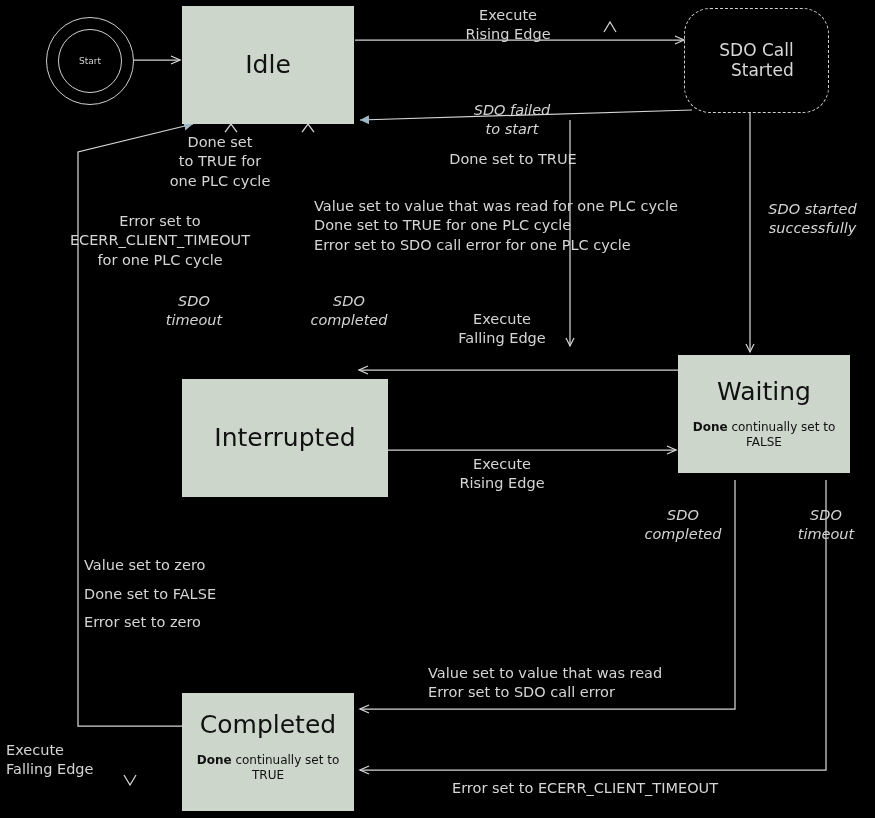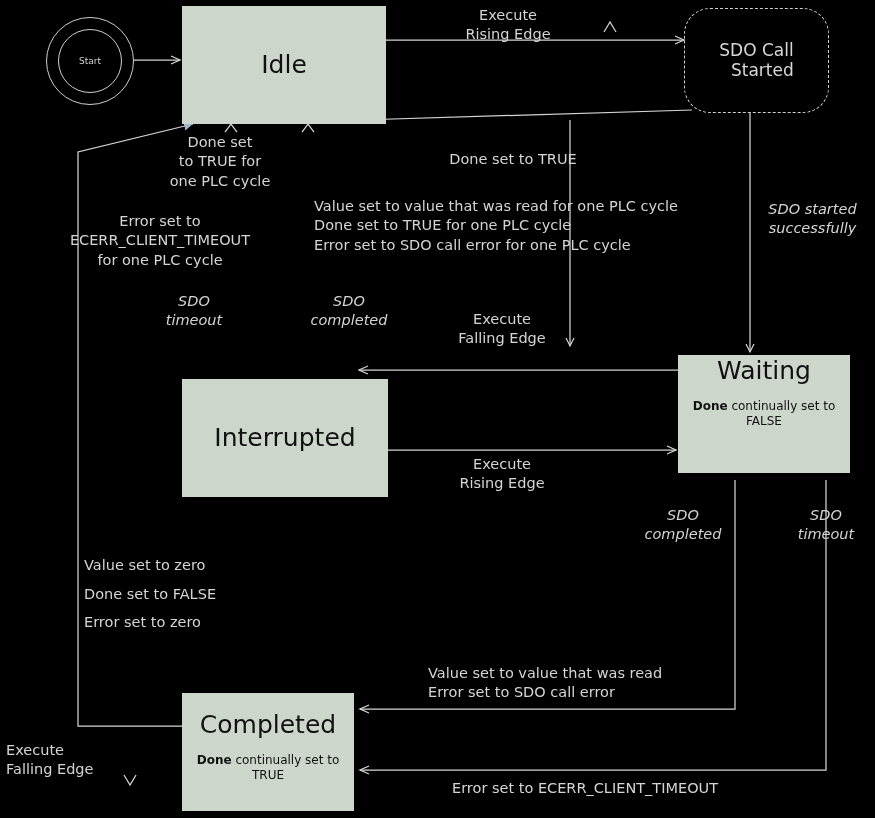--- a/index.html
+++ b/index.html
@@ -141,29 +141,29 @@
 
       <path d="M 124,775 L 130,785 L 136,775"></path>
     </g>
   </svg>
 
   <div class="start-outer" style="left:46px; top:17px; width:88px; height:88px;"></div>
   <div class="start-inner" style="left:58px; top:29px; width:64px; height:64px;">
     <span>Start</span>
   </div>
 
-  <div class="state-box" style="left:182px; top:6px; width:204px; height:118px; justify-content:center;">
+  <div class="state-box" style="left:182px; top:6px; width:172px; height:118px; justify-content:center;">
     <div class="state-title">Idle</div>
   </div>
 
   <div class="state-box" style="left:182px; top:355px; width:206px; height:118px; justify-content:center;margin-top:24px;">
     <div class="state-title">Interrupted</div>
   </div>
 
-  <div class="state-box" style="left:678px; top:355px; width:172px; height:118px; justify-content:flex-start; padding-top:2px;">
+  <div class="state-box" style="left:678px; top:355px; width:172px; height:118px; justify-content:flex-start; padding-top:23px;">
     <div class="state-title">Waiting</div>
     <div class="state-sub">
       <b>Done</b><span> continually set to FALSE</span>
     </div>
   </div>
 
   <div class="state-box" style="left:182px; top:693px; width:172px; height:118px; justify-content:flex-start; padding-top:18px;">
     <div class="state-title">Completed</div>
     <div class="state-sub">
       <b>Done</b><span> continually set to TRUE</span>
@@ -171,20 +171,22 @@
   </div>
 
   <div class="pseudo-state" style="left:684px; top:8px; width:145px; height:105px; border:1.3px dashed #cfcfcf; border-radius:26px;">
     <div class="ps-label center" style="text-align:right;">SDO Call
 Started</div>
   </div>
 
   <div class="edge-label center" style="left:443px; top:6px; width:130px;">Execute
 Rising Edge</div>
 
+  <div class="edge-label center italic" style="left:452px; top:101px; width:120px;">SDO failed
+to start</div>
 
   <div class="edge-label center" style="left:418px; top:150px; width:190px;">Done set to TRUE</div>
 
   <div class="edge-label center italic" style="left:750px; top:200px; width:125px;">SDO started
 successfully</div>
 
   <div class="edge-label center" style="left:120px; top:133px; width:200px;">Done set
 to TRUE for
 one PLC cycle</div>
 

